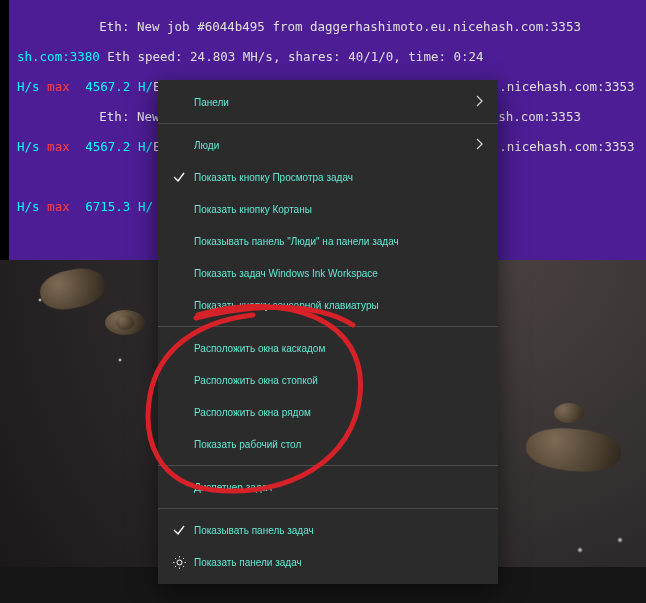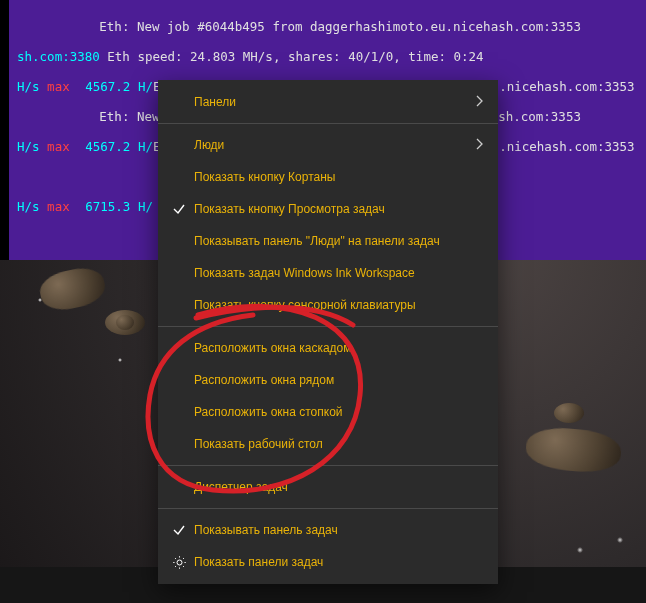--- a/index.html
+++ b/index.html
@@ -64,22 +64,22 @@
   }
 
   .context-menu {
     position: absolute;
     top: 80px;
     left: 158px;
     width: 340px;
     background: #2b2b2b;
     padding: 6px 0;
     font-family: 'Segoe UI', sans-serif;
-    font-size: 12px;
-    color: #eab308;
+    font-size: 10px;
+    color: #5eead4;
     box-shadow: 0 8px 24px rgba(0,0,0,.55);
     z-index: 10;
   }
   .menu-item {
     display: flex;
     align-items: center;
     height: 32px;
     padding: 0 14px 0 10px;
     cursor: default;
   }
@@ -156,55 +156,55 @@
   <div class="menu-item">
     <span class="menu-icon"></span>
     <span class="menu-label">Люди</span>
     <span class="chevron">
       <svg width="8" height="12" viewBox="0 0 8 12">
           <path d="M1 1 L6 6 L1 11" stroke="#ccc" stroke-width="1.3" fill="none"></path>
         </svg>
     </span>
   </div>
   <div class="menu-item">
-    <span class="menu-icon"></span>
-    <span class="menu-label">Показать кнопку Кортаны</span>
-  </div>
-  <div class="menu-item">
     <span class="menu-icon check">
       <svg width="14" height="14" viewBox="0 0 14 14">
           <path d="M2 7 L6 11 L12 3" stroke="#fff" stroke-width="1.4" fill="none"></path>
         </svg>
     </span>
     <span class="menu-label">Показать кнопку Просмотра задач</span>
   </div>
   <div class="menu-item">
     <span class="menu-icon"></span>
+    <span class="menu-label">Показать кнопку Кортаны</span>
+  </div>
+  <div class="menu-item">
+    <span class="menu-icon"></span>
     <span class="menu-label">Показывать панель "Люди" на панели задач</span>
   </div>
   <div class="menu-item">
     <span class="menu-icon"></span>
     <span class="menu-label">Показать задач Windows Ink Workspace</span>
   </div>
   <div class="menu-item">
     <span class="menu-icon"></span>
     <span class="menu-label">Показать кнопку сенсорной клавиатуры</span>
   </div>
   <div class="menu-sep"></div>
   <div class="menu-item">
     <span class="menu-icon"></span>
     <span class="menu-label">Расположить окна каскадом</span>
   </div>
   <div class="menu-item">
     <span class="menu-icon"></span>
+    <span class="menu-label">Расположить окна стопкой</span>
+  </div>
+  <div class="menu-item">
+    <span class="menu-icon"></span>
     <span class="menu-label">Расположить окна рядом</span>
-  </div>
-  <div class="menu-item">
-    <span class="menu-icon"></span>
-    <span class="menu-label">Расположить окна стопкой</span>
   </div>
   <div class="menu-item">
     <span class="menu-icon"></span>
     <span class="menu-label">Показать рабочий стол</span>
   </div>
   <div class="menu-sep"></div>
   <div class="menu-item">
     <span class="menu-icon"></span>
     <span class="menu-label">Диспетчер задач</span>
   </div>

